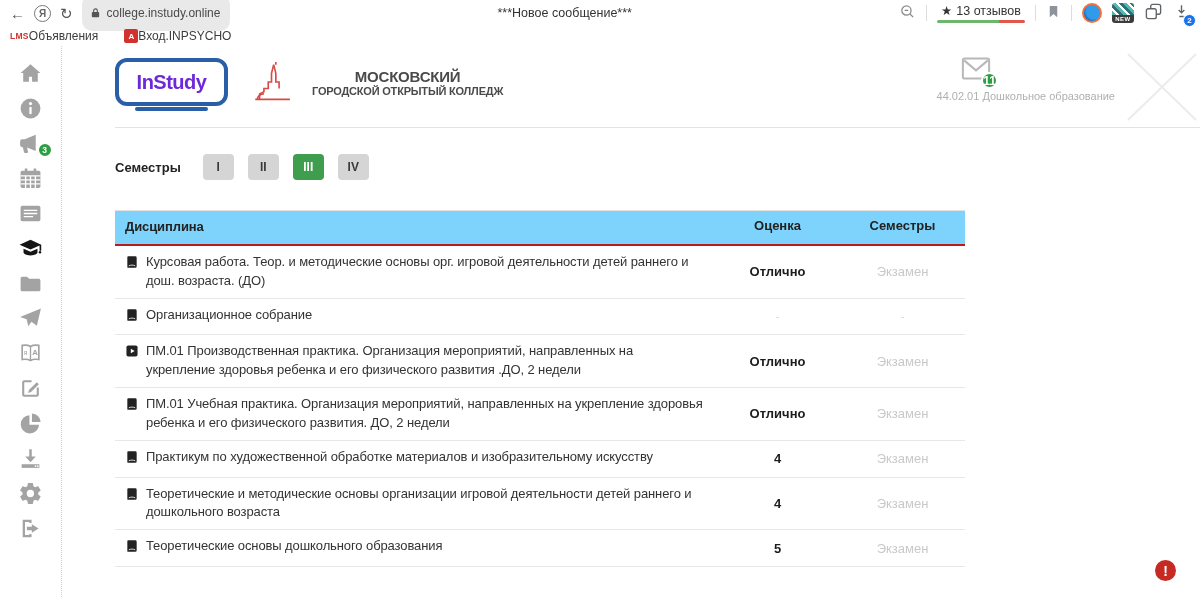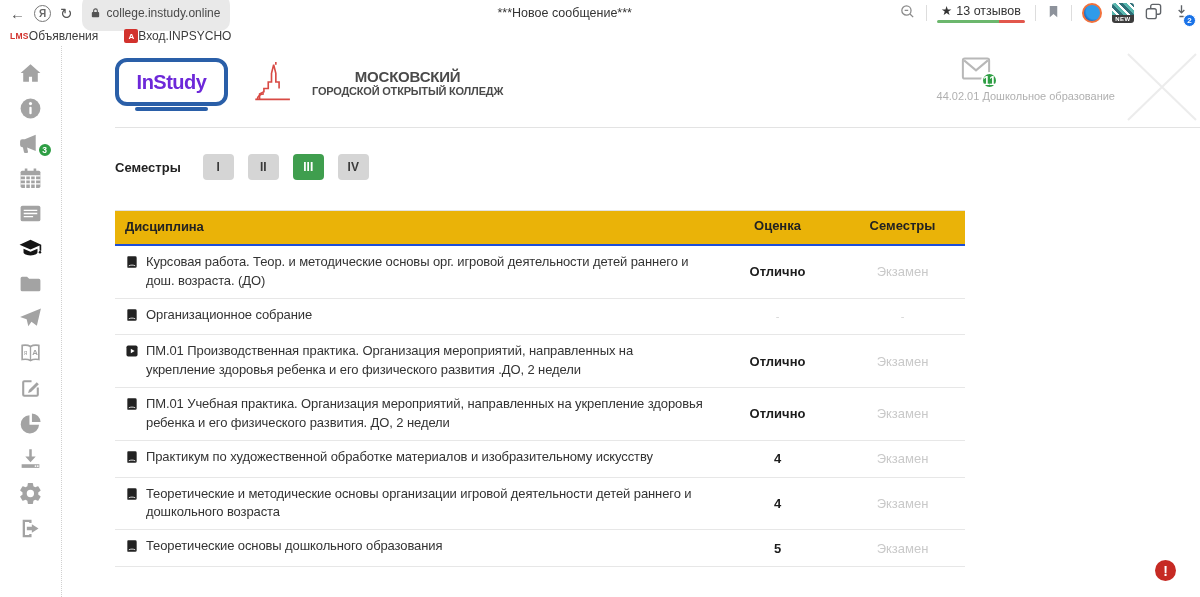--- a/index.html
+++ b/index.html
@@ -71,21 +71,21 @@
 
   
   .semesters { display:flex; align-items:center; gap:14px; margin-top:26px; }
   .sem-label { font-size:13px; font-weight:bold; color:#222; margin-right:8px; }
   .sem-btn { min-width:31px; height:26px; padding:0 8px; background:#d5d5d5; border:none; border-radius:4px;
      font-family:inherit; font-size:12px; font-weight:bold; color:#3a3a3a; cursor:pointer; }
   .sem-btn.active { background:#3f9e4e; color:#fff; }
 
   
   .grades-table { width:850px; margin-top:30px; font-size:13px; }
-  .thead { display:flex; background:#eab308; border-top:1px solid #e2e2e2; border-bottom:2px solid #1d4ed8;
+  .thead { display:flex; background:#7dd3fc; border-top:1px solid #e2e2e2; border-bottom:2px solid #b91c1c;
      font-weight:bold; color:#222; }
   .thead > div { padding:7px 10px; }
   .trow { display:flex; align-items:center; border-bottom:1px solid #e7e7e7; cursor:pointer; }
   .c-disc { flex:1; padding:7px 10px; display:flex; gap:7px; line-height:1.45; letter-spacing:-0.1px; }
   .c-grade { width:125px; text-align:center; font-weight:bold; color:#1d1d1d; padding:7px 4px; }
   .c-sys { width:125px; text-align:center; color:#c9c9c9; padding:7px 4px; }
   .thead .c-grade, .thead .c-sys { font-weight:bold; color:#222; }
   .muted-cell { color:#d5d5d5 !important; font-weight:normal !important; font-size:11px; }
   .row-ico { flex:0 0 14px; margin-top:2px; }
   .row-ico svg { width:14px; height:14px; }

